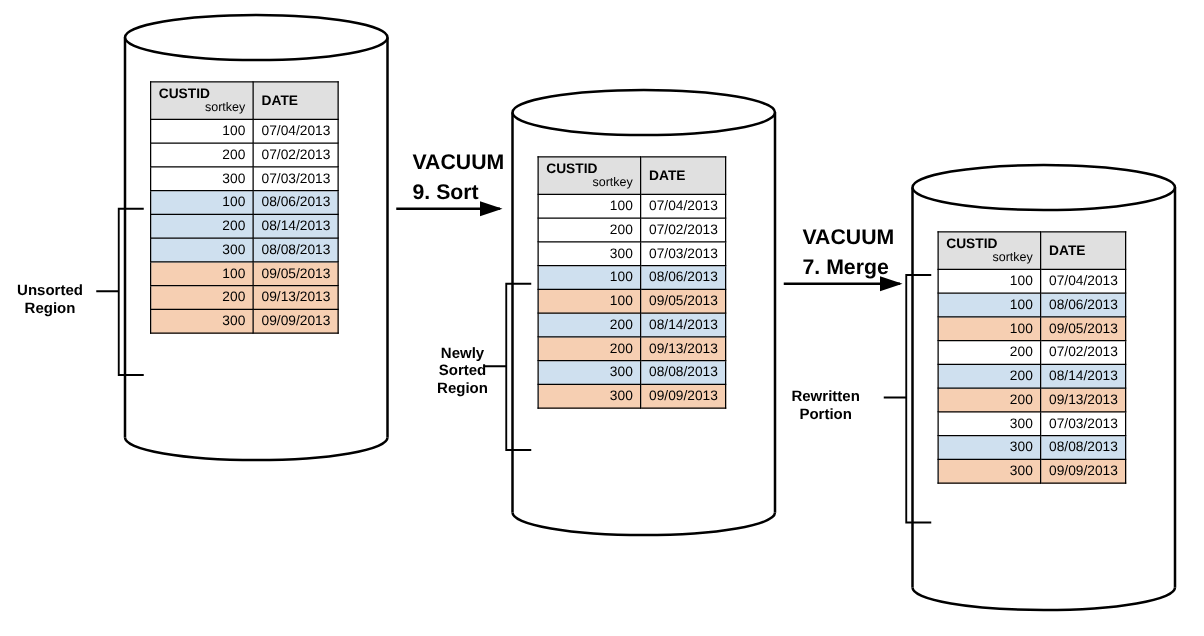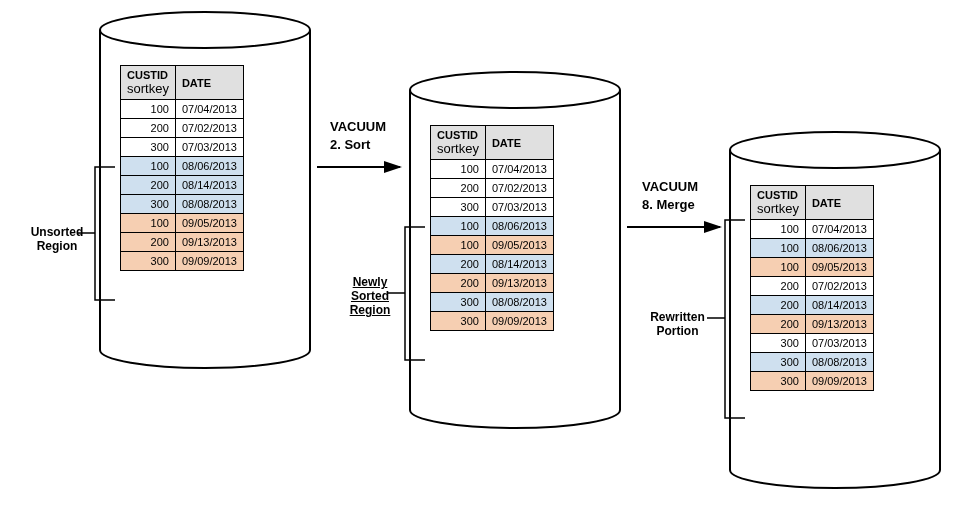--- a/index.html
+++ b/index.html
@@ -33,37 +33,37 @@
     white-space: nowrap;
   }
   .tbl th {
     background: #e0e0e0;
     font-weight: bold;
     text-align: left;
   }
   .tbl th.sortkey .sub {
     display: block;
     font-weight: normal;
-    font-size: 13px;
+    font-size: 10px;
+    margin-left: 37px;
   }
   .row-white td { background: #fff; }
   .row-blue  td { background: #cfe0ef; }
   .row-orange td { background: #f6cfb2; }
   .arrow-label {
     position: absolute;
-    font-size: 13px;
+    font-size: 17px;
     line-height: 1.4em;
   }
   .arrow-label .bold { font-weight: bold; }
   .side-label {
     position: absolute;
     font-size: 12px;
     text-align: center;
     font-weight: bold;
-    margin-left: 17px;
   }
   .bracket {
     position: absolute;
   }
   .arrow-svg {
     position: absolute;
   }
 </style>
 </head>
 <body>
@@ -238,47 +238,47 @@
 
 <svg class="bracket" style="left:75px; top:165px;" width="45" height="140">
   <path d="M 40 2 L 20 2 L 20 135 L 40 135 M 20 68 L 2 68" stroke="#000" stroke-width="1.5" fill="none"></path>
 </svg>
 <div class="side-label" style="left:0px; top:225px; width:80px; white-space:pre-line;">Unsorted
 Region</div>
 
 <svg class="bracket" style="left:385px; top:225px;" width="45" height="140">
   <path d="M 40 2 L 20 2 L 20 135 L 40 135 M 20 68 L 2 68" stroke="#000" stroke-width="1.5" fill="none"></path>
 </svg>
-<div class="side-label" style="left:323px; top:275px; width:60px; white-space:pre-line;text-decoration:underline;">Newly
+<div class="side-label" style="left:340px; top:275px; width:60px; white-space:pre-line;">Newly
 Sorted
 Region</div>
 
 <svg class="bracket" style="left:705px; top:218px;" width="45" height="205">
   <path d="M 40 2 L 20 2 L 20 200 L 40 200 M 20 100 L 2 100" stroke="#000" stroke-width="1.5" fill="none"></path>
 </svg>
 <div class="side-label" style="left:623px; top:310px; width:75px; white-space:pre-line;">Rewritten
 Portion</div>
 
 <svg class="arrow-svg" style="left:315px; top:155px;" width="95" height="30">
   <defs>
     <marker id="ah1" markerWidth="10" markerHeight="10" refX="8" refY="3" orient="auto">
       <path d="M0,0 L9,3 L0,6 Z" fill="#000"></path>
     </marker>
   </defs>
   <line x1="2" y1="12" x2="85" y2="12" stroke="#000" stroke-width="2" marker-end="url(#ah1)"></line>
 </svg>
 <div class="arrow-label" style="left:330px; top:118px;">
   <span class="bold">VACUUM</span><br>
-  <span class="bold">2. Sort</span>
+  <span class="bold">9. Sort</span>
 </div>
 
 <svg class="arrow-svg" style="left:625px; top:215px;" width="105" height="30">
   <defs>
     <marker id="ah2" markerWidth="10" markerHeight="10" refX="8" refY="3" orient="auto">
       <path d="M0,0 L9,3 L0,6 Z" fill="#000"></path>
     </marker>
   </defs>
   <line x1="2" y1="12" x2="95" y2="12" stroke="#000" stroke-width="2" marker-end="url(#ah2)"></line>
 </svg>
 <div class="arrow-label" style="left:642px; top:178px;">
   <span class="bold">VACUUM</span><br>
-  <span class="bold">8. Merge</span>
+  <span class="bold">7. Merge</span>
 </div>
 
 </body></html>

